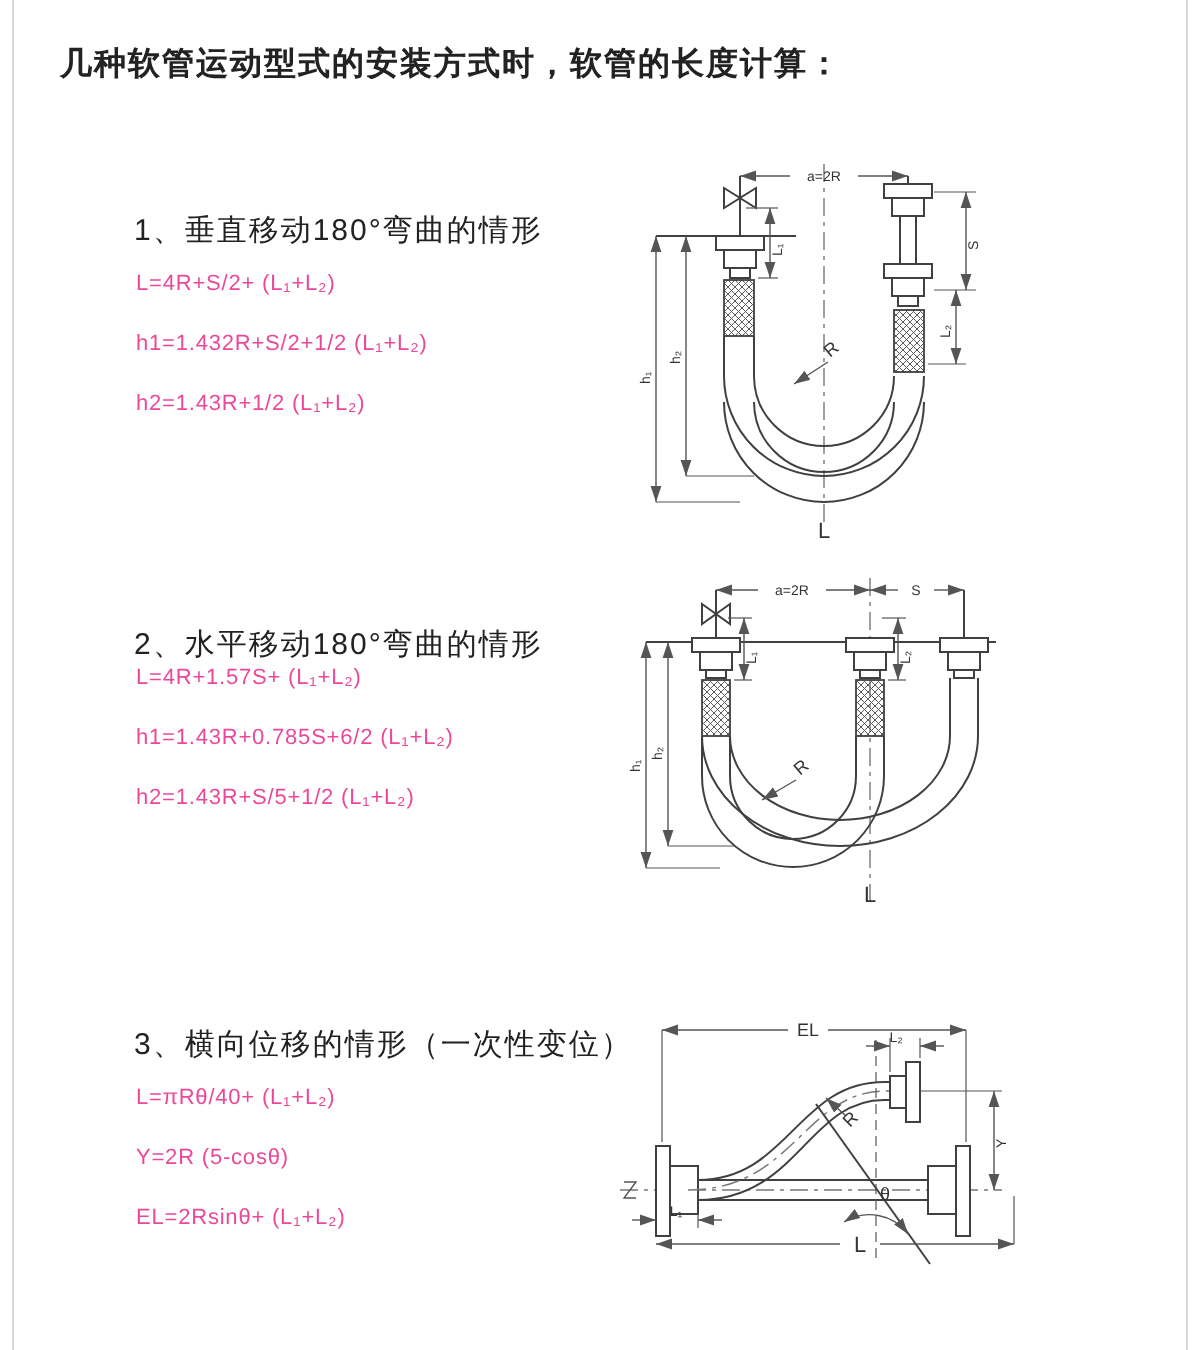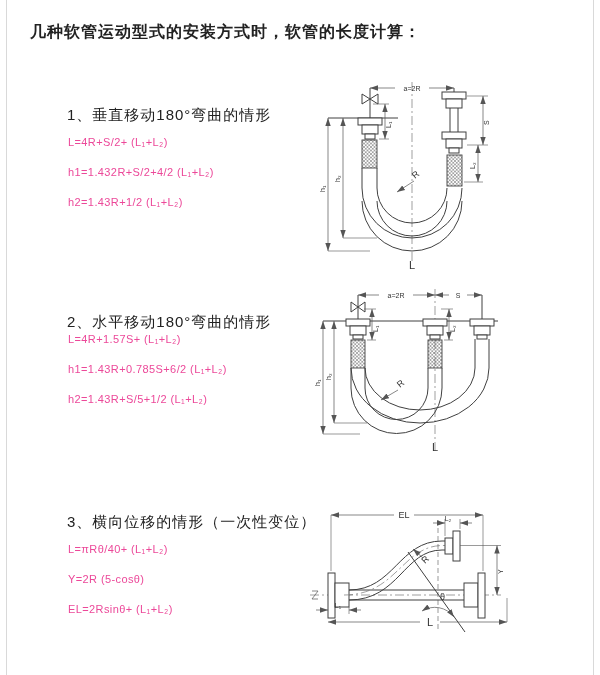--- a/index.html
+++ b/index.html
@@ -50,21 +50,21 @@
     <marker id="ar" markerUnits="userSpaceOnUse" markerWidth="9" markerHeight="7" refX="8" refY="3.5" orient="auto-start-reverse">
       <path d="M0,0.8 L8,3.5 L0,6.2 Z" fill="#555"></path>
     </marker>
   </defs>
 </svg>
 
 <div class="title">几种软管运动型式的安装方式时，软管的长度计算：</div>
 
 <div class="sec-head" style="top:106px">1、垂直移动180°弯曲的情形</div>
 <div class="formula" style="top:136px">L=4R+S/2+ (L₁+L₂)</div>
-<div class="formula" style="top:166px">h1=1.432R+S/2+4/2 (L₁+L₂)</div>
+<div class="formula" style="top:166px">h1=1.432R+S/2+1/2 (L₁+L₂)</div>
 <div class="formula" style="top:196px">h2=1.43R+1/2 (L₁+L₂)</div>
 
 <div class="sec-head" style="top:313px">2、水平移动180°弯曲的情形</div>
 <div class="formula" style="top:333px">L=4R+1.57S+ (L₁+L₂)</div>
 <div class="formula" style="top:363px">h1=1.43R+0.785S+6/2 (L₁+L₂)</div>
 <div class="formula" style="top:393px">h2=1.43R+S/5+1/2 (L₁+L₂)</div>
 
 <div class="sec-head" style="top:513px">3、横向位移的情形（一次性变位）</div>
 <div class="formula" style="top:543px">L=πRθ/40+ (L₁+L₂)</div>
 <div class="formula" style="top:573px">Y=2R (5-cosθ)</div>

